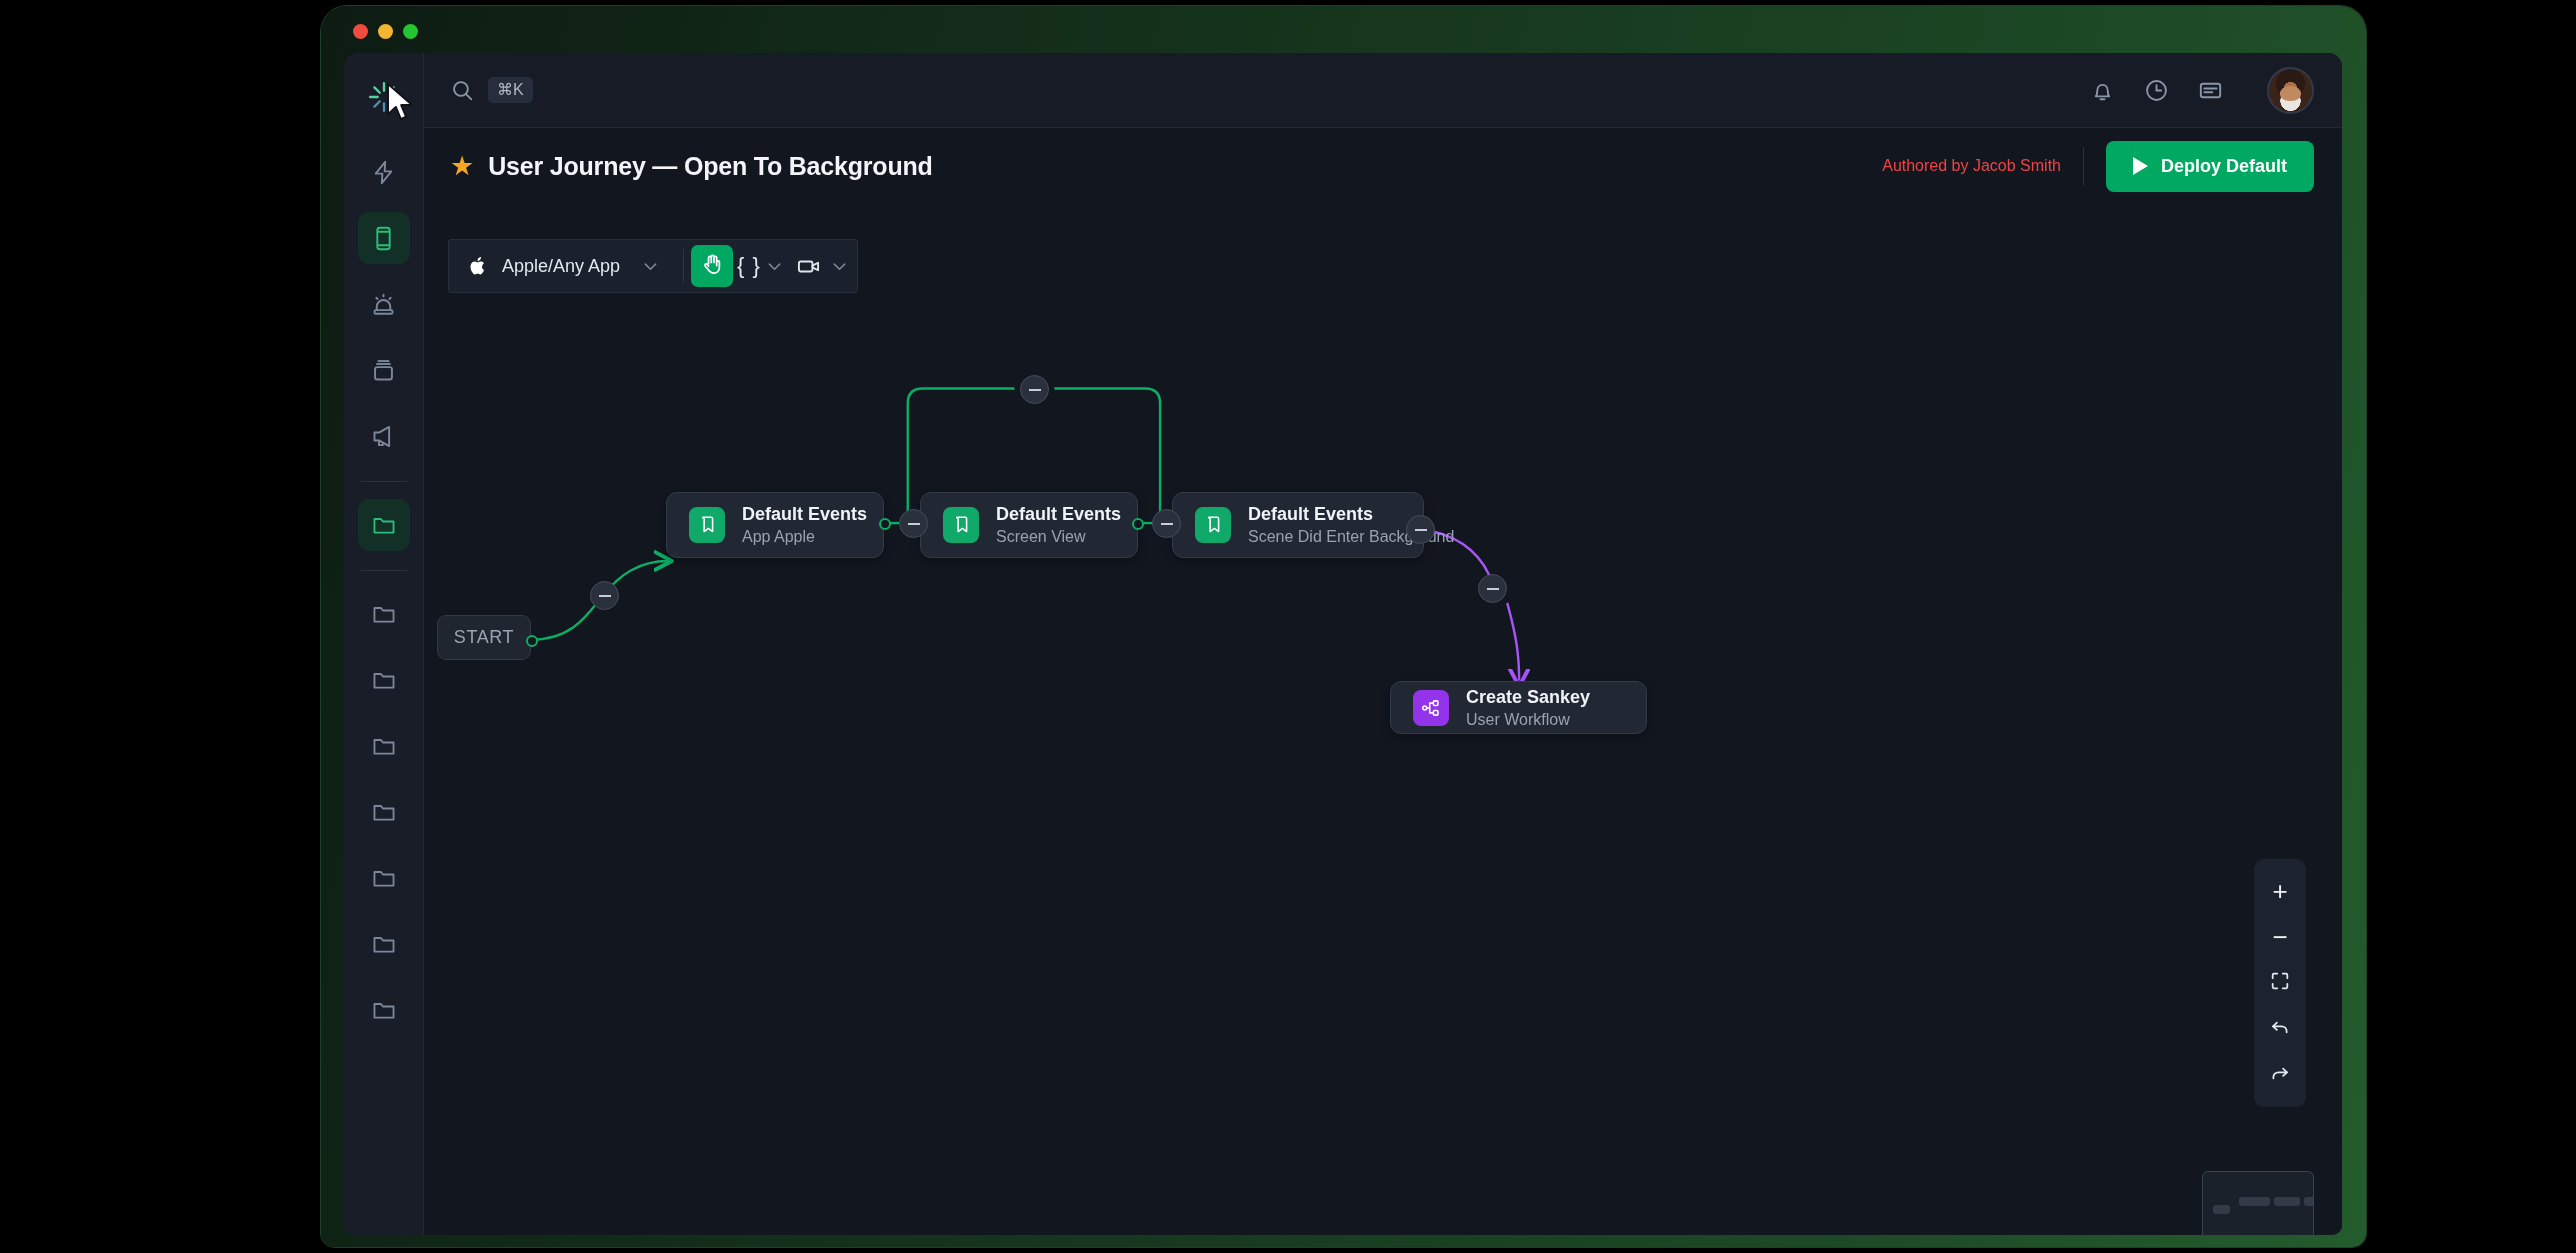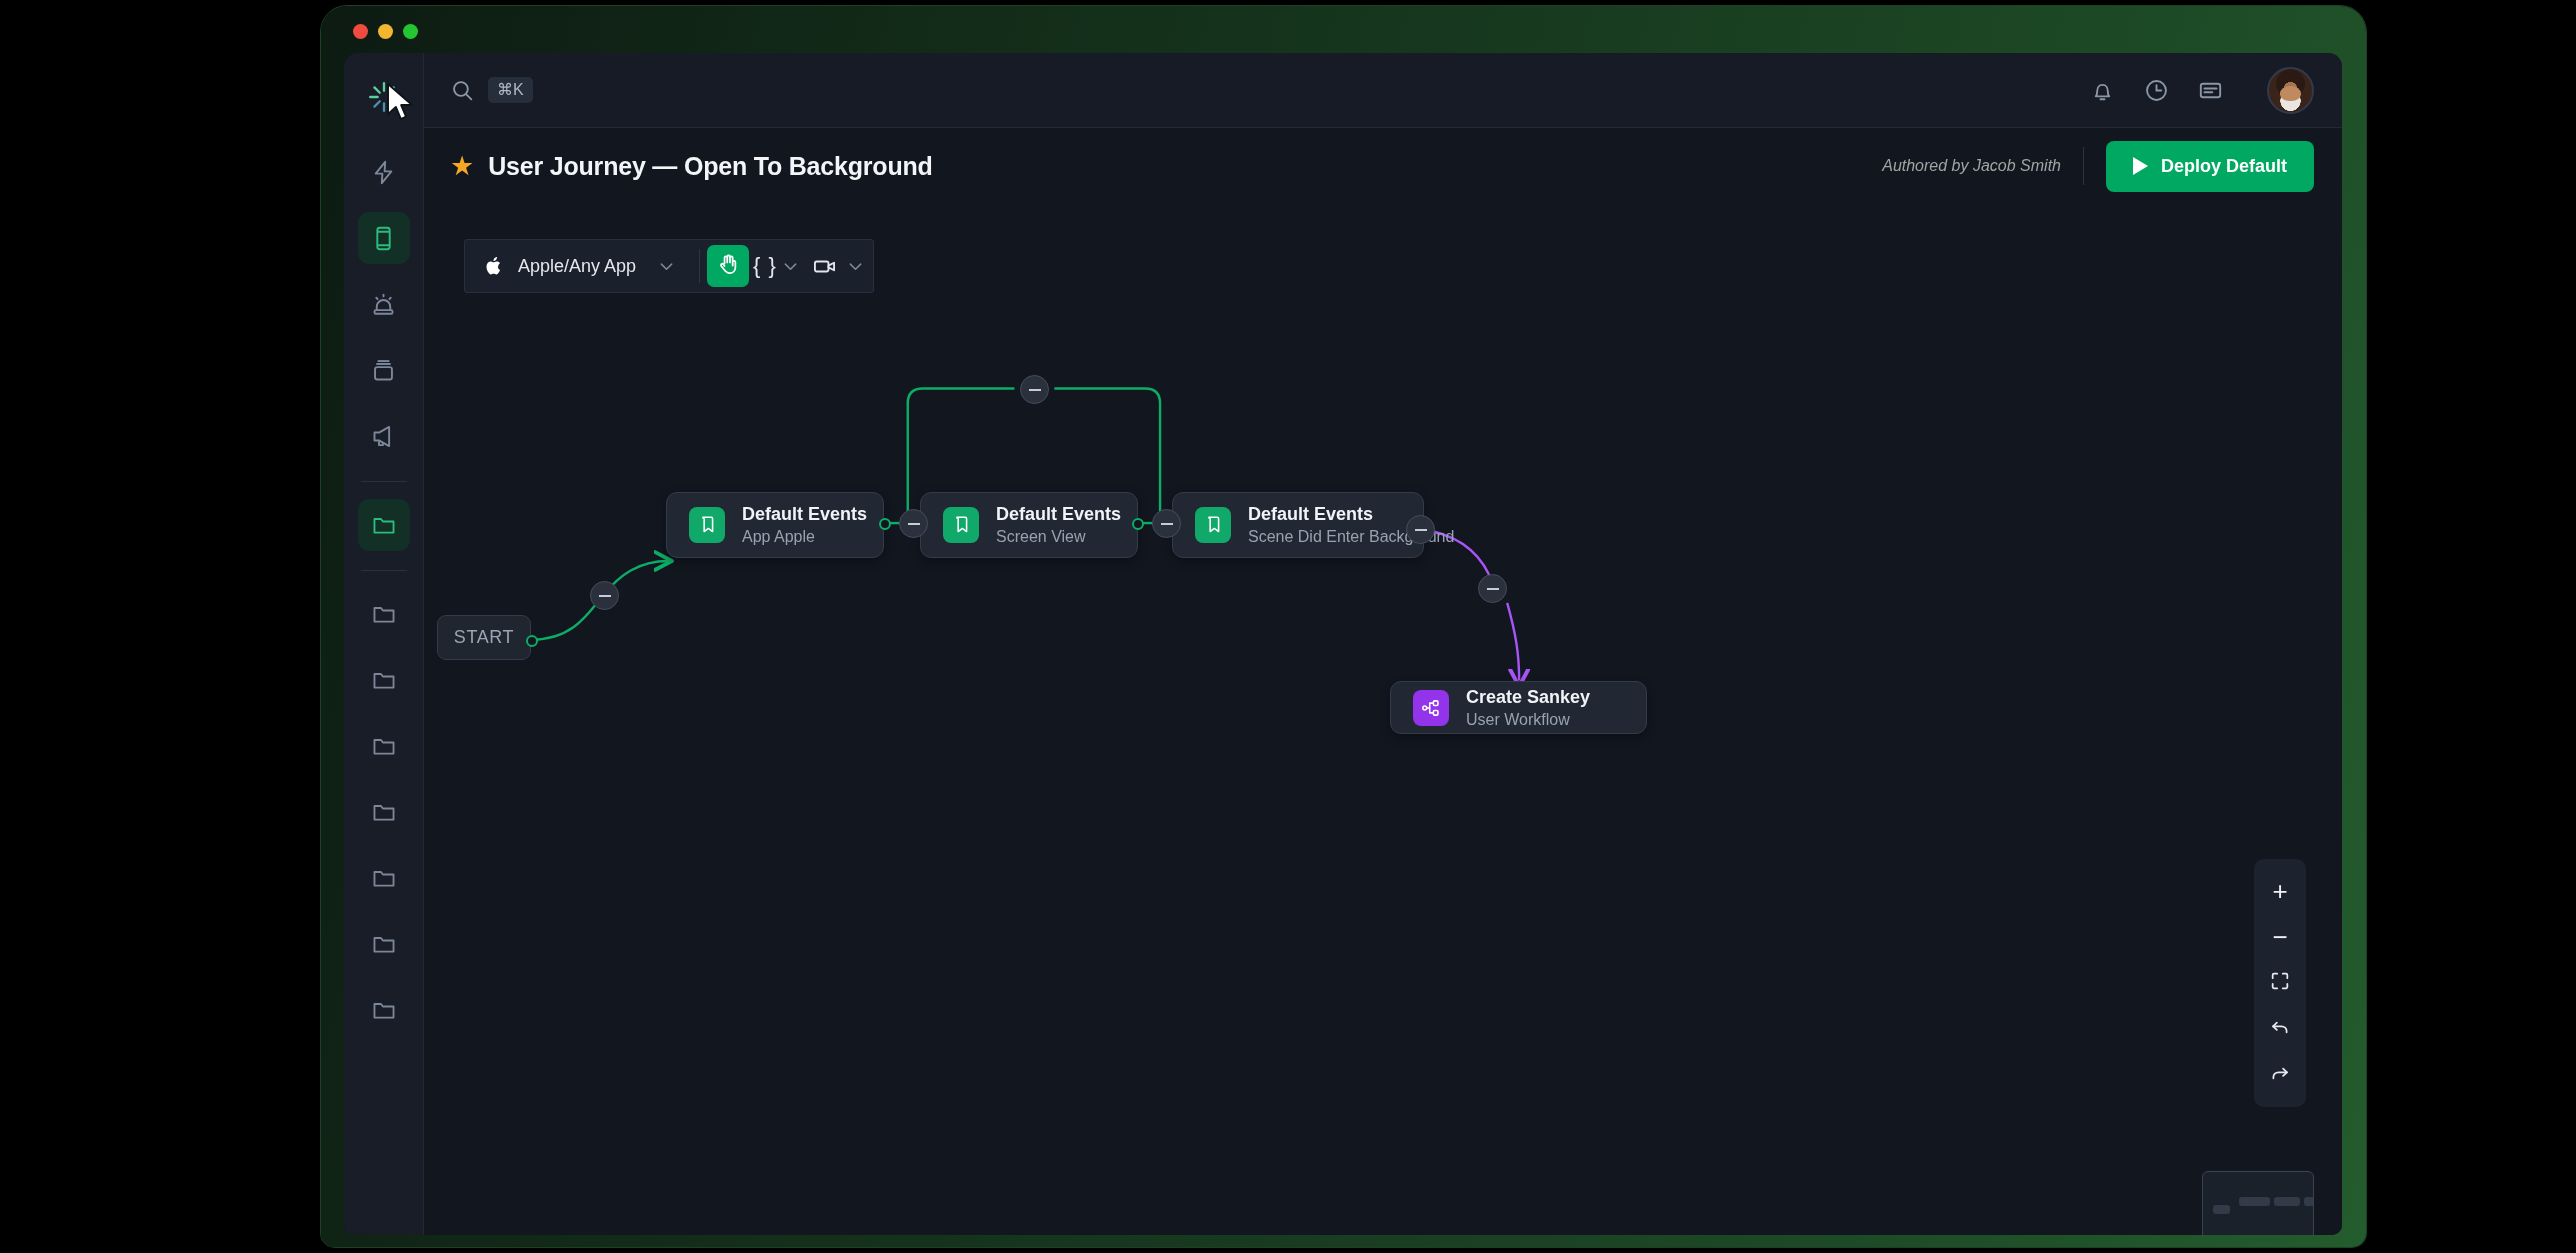--- a/index.html
+++ b/index.html
@@ -104,41 +104,41 @@
   
   #titlerow {
     height:76px; flex:0 0 76px;
     display:flex; align-items:center;
     padding:0 28px 0 26px;
     background:#12161f;
   }
   #star { color:#f5a623; font-size:27px; line-height:1; margin-right:14px; }
   #page-title { color:#f3f5f8; font-size:25px; font-weight:bold; letter-spacing:-0.2px; }
   #titlerow-spacer { flex:1; }
-  #authored { color:#a3a3a3; font-size:16px; font-style:italic; margin-right:22px; }
+  #authored { color:#ef4444; font-size:16px; margin-right:22px; }
   #title-div { width:1px; height:38px; background:#2b3240; margin-right:22px; }
   #deploy-btn {
     background:#00a862; color:#ffffff;
     border:none; border-radius:8px;
     height:51px; padding:0 27px;
     display:flex; align-items:center; gap:13px;
     font-size:18px; font-weight:bold;
     cursor:pointer;
   }
   #deploy-btn .play {
     width:0; height:0;
     border-left:15px solid #fff;
     border-top:9px solid transparent;
     border-bottom:9px solid transparent;
   }
 
   
   #canvas-wrap { flex:1; position:relative; background:#12161f; min-height:0; }
   #toolbar {
-    position:absolute; left:40px; top:35px;
+    position:absolute; left:24px; top:35px;
     height:54px;
     background:#1b212c;
     border:1px solid #29303d;
     border-radius:3px;
     display:flex; align-items:center;
     padding:0 4px 0 0;
     z-index:5;
   }
   #app-select {
     display:flex; align-items:center; gap:13px;

